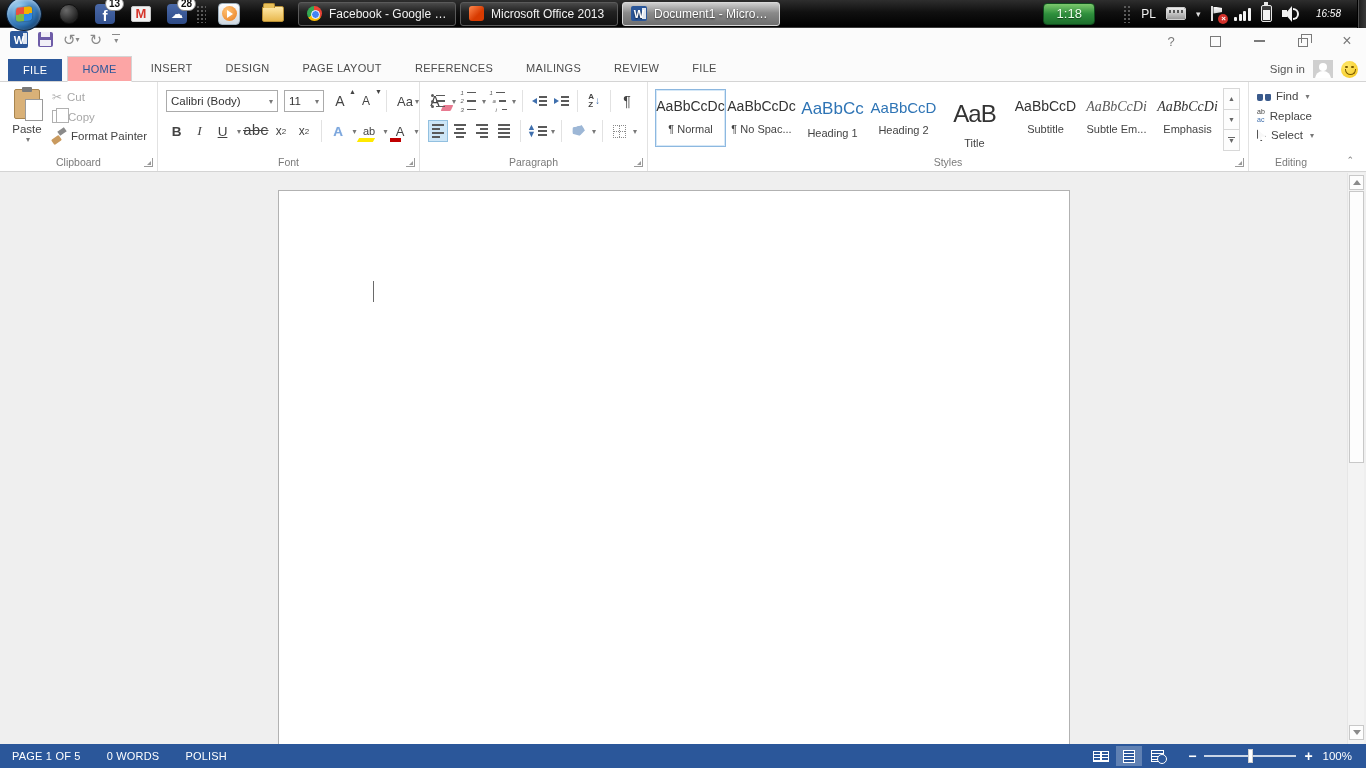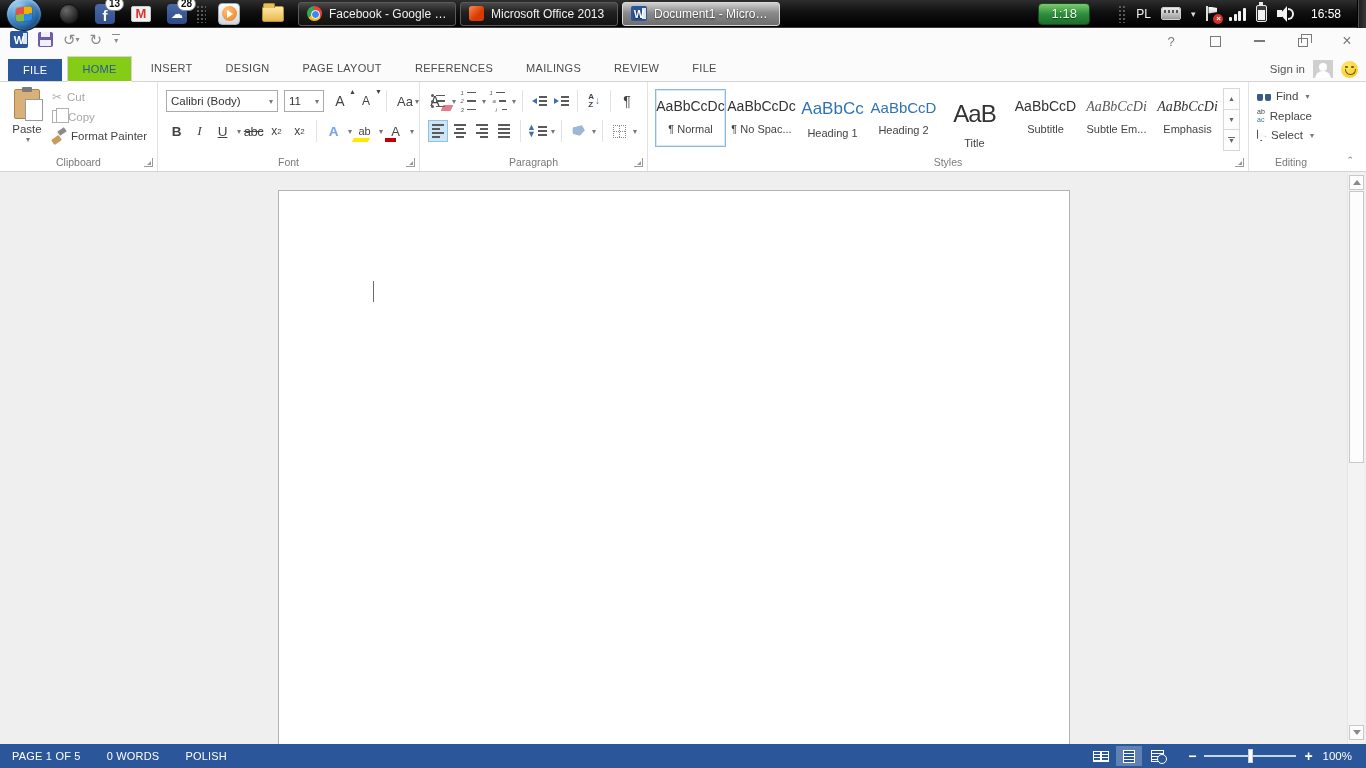--- a/index.html
+++ b/index.html
@@ -64,21 +64,21 @@
     font-size:8px; line-height:10px; text-align:center; font-weight:bold; }
   .ic-signal { display:flex; align-items:flex-end; gap:1.5px; height:14px; }
   .ic-signal i { width:3px; background:#f2f2f2; border-radius:1px; display:block; }
   .ic-battery { width:11px; height:17px; border:1.5px solid #e8e8e8; border-radius:2px; position:relative; background:rgba(255,255,255,.15); }
   .ic-battery::before { content:""; position:absolute; top:-4px; left:2.5px; width:4px; height:2.5px; background:#e8e8e8; }
   .ic-battery::after { content:""; position:absolute; left:1px; right:1px; bottom:1px; height:10px; background:#f2f2f2; }
   .ic-speaker { position:relative; width:18px; height:16px; }
   .ic-speaker .body { position:absolute; left:0; top:4px; width:5px; height:7px; background:#f2f2f2; }
   .ic-speaker .cone { position:absolute; left:3px; top:0; width:0; height:0; border-right:7px solid #f2f2f2; border-top:8px solid transparent; border-bottom:8px solid transparent; }
   .ic-speaker .wave { position:absolute; left:11px; top:2px; width:6px; height:12px; border:2px solid #f2f2f2; border-left:none; border-radius:0 8px 8px 0; }
-  .tray .clock { font-size:12px; color:#fff; margin-left:6px; }
+  .tray .clock { font-size:10px; color:#fff; margin-left:6px;font-style:italic; }
   .show-desktop { width:9px; height:28px; margin-left:10px; background:linear-gradient(90deg,#1b1b1b,#3a3a3a); border-left:1px solid #000; box-shadow:inset 1px 0 0 #4e4e4e; }
 
   
   .titlebar { position:absolute; top:28px; left:0; width:1366px; height:28px; background:#fbfbfb; z-index:30; }
   .qat { position:absolute; left:10px; top:3px; display:flex; align-items:center; gap:10px; }
   .qat .ic-word { width:18px; height:17px; }
   .ic-save { width:15px; height:15px; background:#6e5ca8; border-radius:2px; position:relative; }
   .ic-save::before { content:""; position:absolute; left:3px; top:0; width:9px; height:5px; background:#fff; opacity:.9; }
   .ic-save::after { content:""; position:absolute; left:2px; bottom:1px; width:11px; height:6px; background:#fff; opacity:.9; }
   .qat-glyph { font-size:15px; color:#8a8a8a; line-height:1; }
@@ -93,21 +93,21 @@
   .ic-min { width:11px; height:2px; background:#7a7a7a; }
   .ic-restore { width:10px; height:9px; border:1.5px solid #7a7a7a; position:relative; background:#fbfbfb; margin-top:3px;}
   .ic-restore::before { content:""; position:absolute; left:2px; top:-5px; width:9px; height:8px; border:1.5px solid #7a7a7a; border-bottom:none; }
 
   
   .tabrow { position:absolute; top:56px; left:0; width:1366px; height:26px; background:#fbfbfb;
     border-bottom:1px solid #d4d4d4; display:flex; align-items:flex-end; z-index:20; }
   .tab-file { height:22px; margin-left:8px; padding:0 15px; background:#2b579a; color:#fff; font-size:11px;
     display:flex; align-items:center; letter-spacing:.3px; }
   .tab { height:26px; padding:0 14px; margin-left:5px; color:#4c4c4c; font-size:11px; display:flex; align-items:center; letter-spacing:.3px; }
-  .tab.active { background:#84cc16; border:1px solid #d4d4d4; border-bottom:1px solid #fff; margin-bottom:-1px; color:#2b579a; }
+  .tab.active { background:#fca5a5; border:1px solid #d4d4d4; border-bottom:1px solid #fff; margin-bottom:-1px; color:#2b579a; }
   .signin-row { margin-left:auto; display:flex; align-items:center; gap:8px; margin-right:8px; margin-bottom:3px; }
   .signin { font-size:11.5px; color:#555; }
   .avatar { width:20px; height:18px; background:#cfcfcf; position:relative; overflow:hidden; }
   .avatar::before { content:""; position:absolute; left:6px; top:3px; width:8px; height:8px; border-radius:50%; background:#fff; }
   .avatar::after { content:""; position:absolute; left:2px; top:11px; width:16px; height:10px; border-radius:8px 8px 0 0; background:#fff; }
   .smiley { width:17px; height:17px; border-radius:50%; background:radial-gradient(circle at 35% 30%,#ffe86b,#f5c518); position:relative; }
   .smiley::before { content:""; position:absolute; left:4px; top:5px; width:2.5px; height:2.5px; background:#7a5b00; border-radius:50%; box-shadow:6px 0 0 #7a5b00; }
   .smiley::after { content:""; position:absolute; left:4px; top:8px; width:9px; height:5px; border:1.5px solid #7a5b00; border-top:none; border-radius:0 0 8px 8px; }
 
   
@@ -142,21 +142,21 @@
   .fbtn { min-width:20px; height:22px; display:flex; align-items:center; justify-content:center; color:#444; font-size:13px; }
   .grow-shrink { position:relative; font-size:14px; color:#444; }
   .gs-arrow { position:absolute; top:-2px; right:-6px; font-size:7px; color:#444; }
   .ic-clearfmt { position:relative; font-size:14px; color:#444; }
   .ic-clearfmt::after { content:""; position:absolute; right:-7px; bottom:1px; width:10px; height:6px; background:#e87a90; transform:skewX(-25deg); border-radius:1px; }
   .font-row2 { position:absolute; left:8px; top:38px; display:flex; align-items:center; gap:2px; }
   .fb2 { min-width:21px; height:22px; display:flex; align-items:center; justify-content:center; color:#444; font-size:13.5px; }
   .b-bold { font-weight:bold; }
   .b-italic { font-style:italic; font-family:"Liberation Serif", serif; }
   .b-under { text-decoration:underline; }
-  .b-strike { font-size:13px; text-decoration:line-through; letter-spacing:-.5px;}
+  .b-strike { font-size:15px; text-decoration:line-through; letter-spacing:-.5px;font-family:Liberation Mono, monospace;}
   .subsup { font-size:12px; } .subsup sub,.subsup sup { font-size:8px; }
   .vsep { width:1px; height:22px; background:#e2e2e2; margin:0 4px; }
   .b-effects { color:#7da7dd; font-weight:bold; text-shadow:0 0 1px #bcd4f0; }
   .b-highlight { position:relative; font-size:11px; color:#444; }
   .b-highlight::after { content:""; position:absolute; left:-1px; bottom:0px; width:16px; height:4px; background:#ffe900; transform:skewX(-30deg); }
   .b-fontcolor { position:relative; font-size:13px; color:#444; }
   .b-fontcolor::after { content:""; position:absolute; left:0; bottom:0; width:11px; height:4px; background:#c00000; }
 
   
   .g-para { width:228px; }

